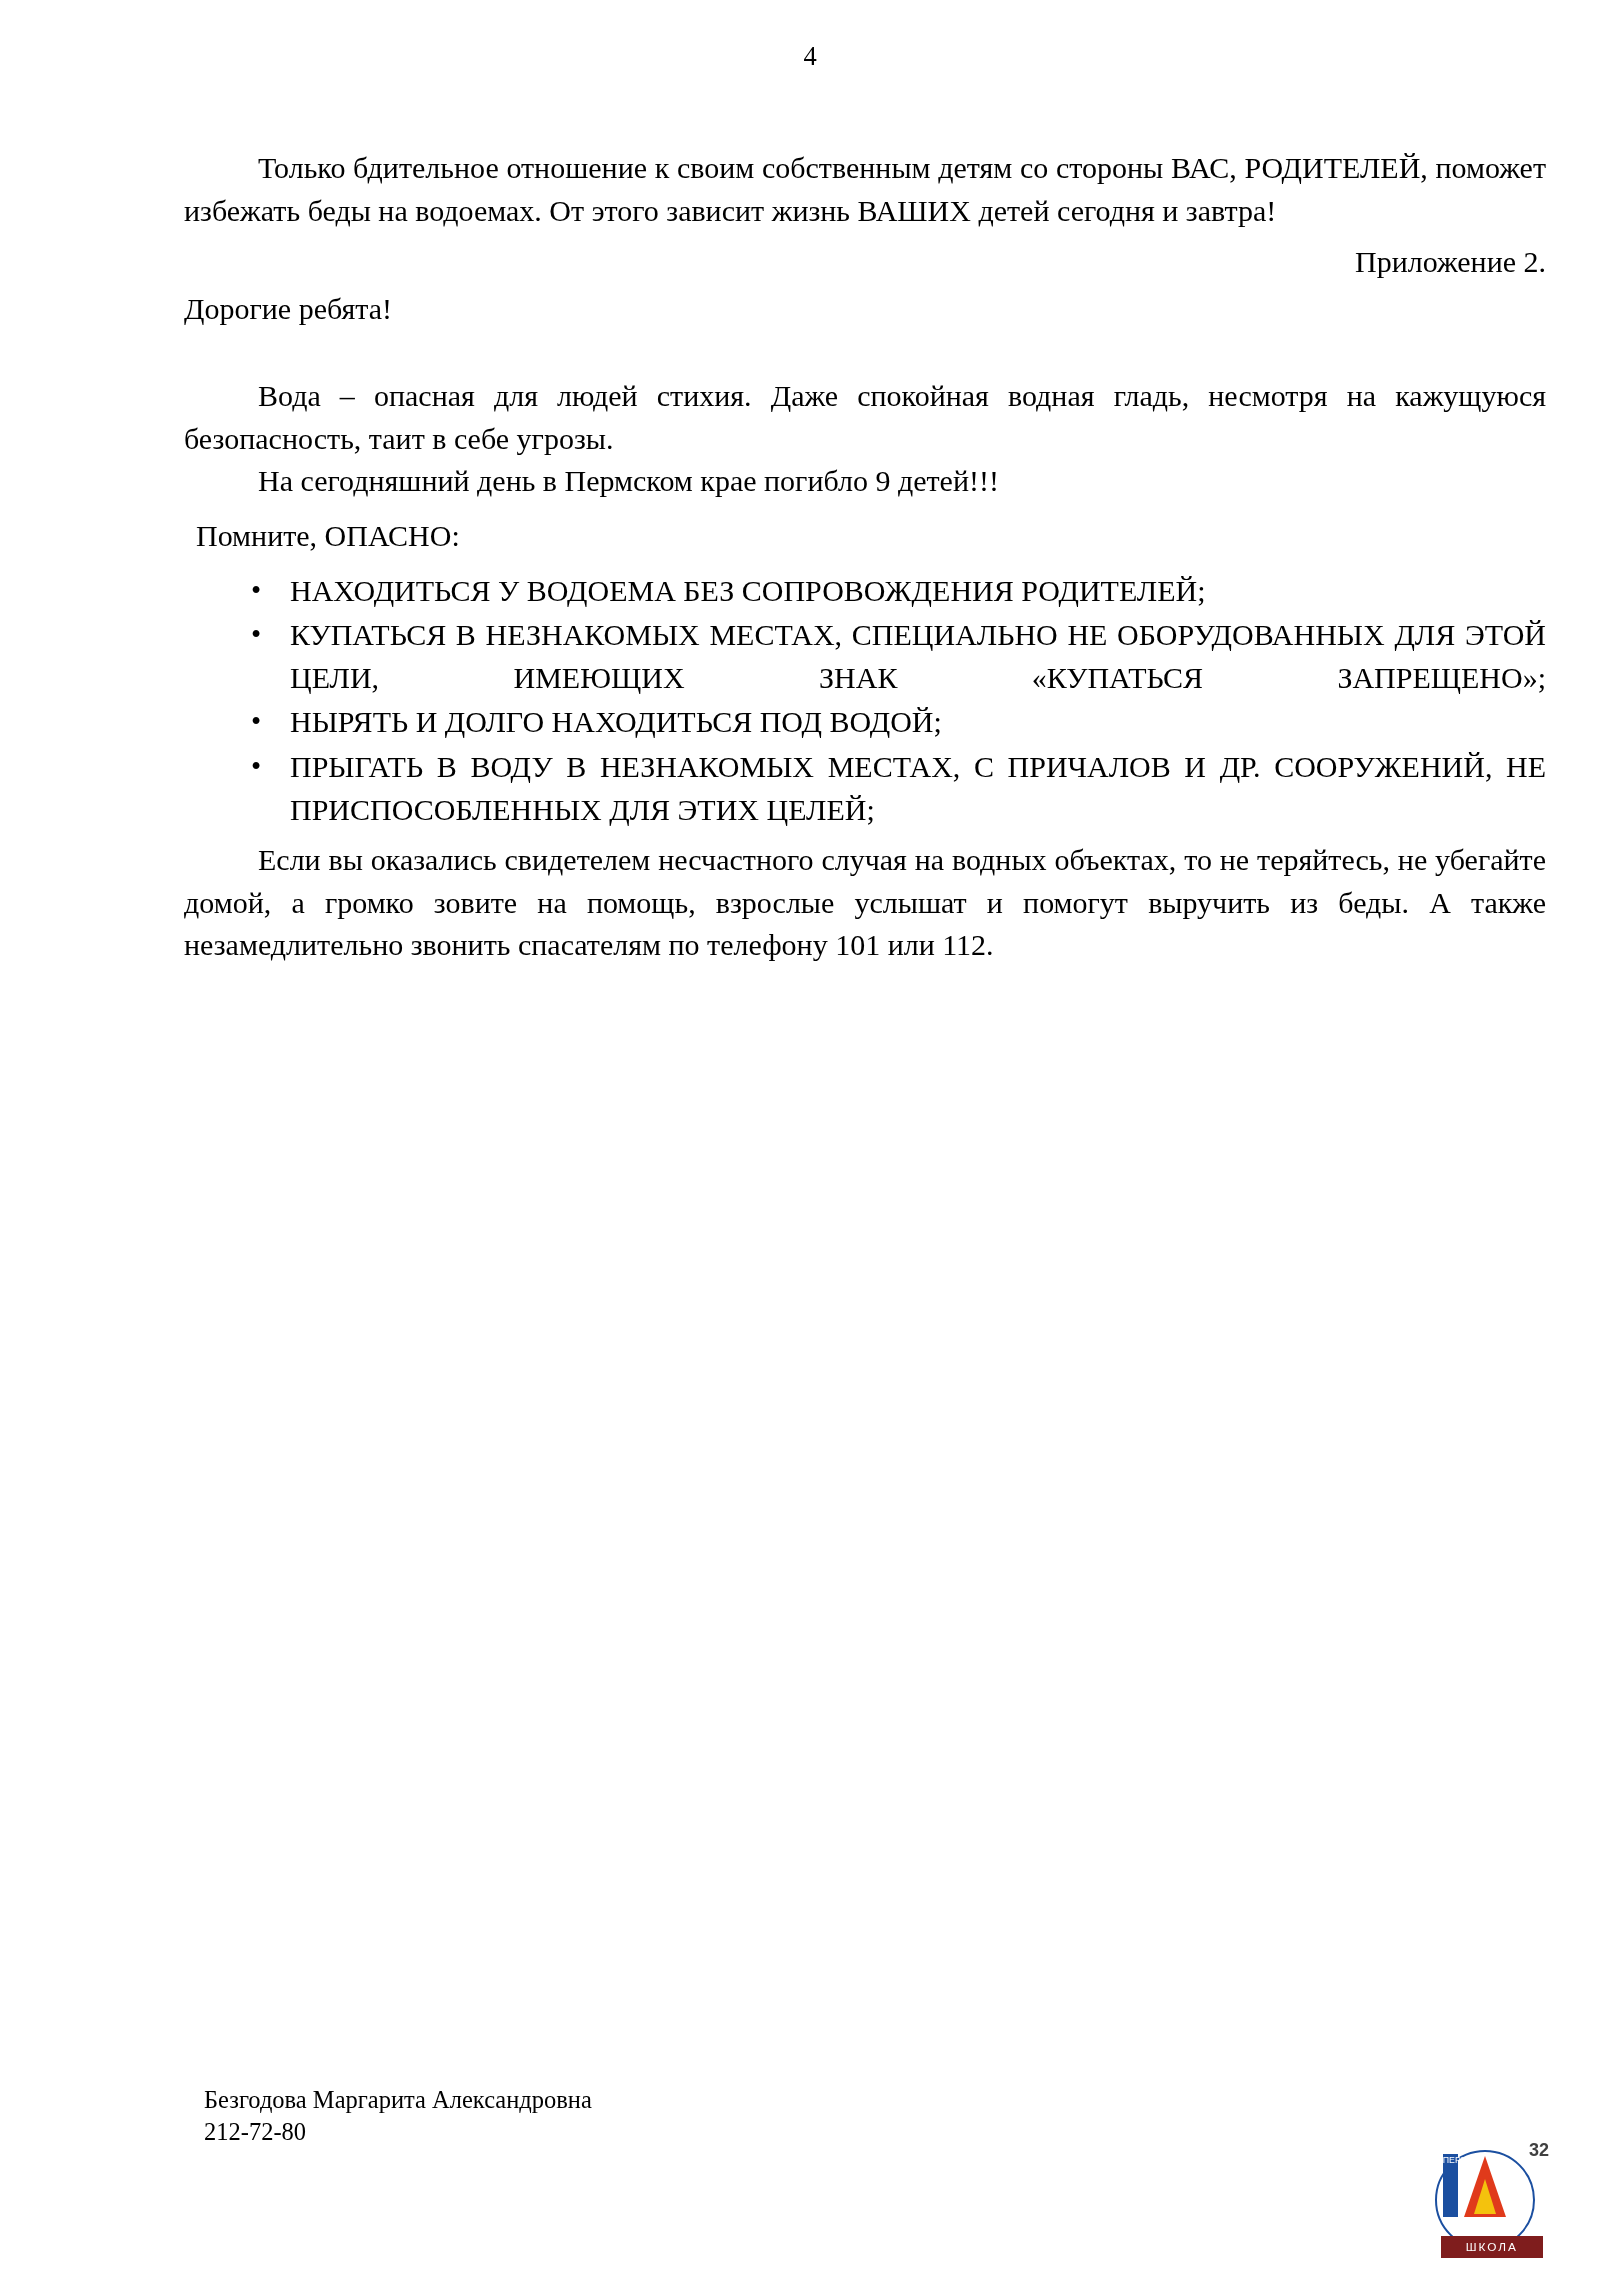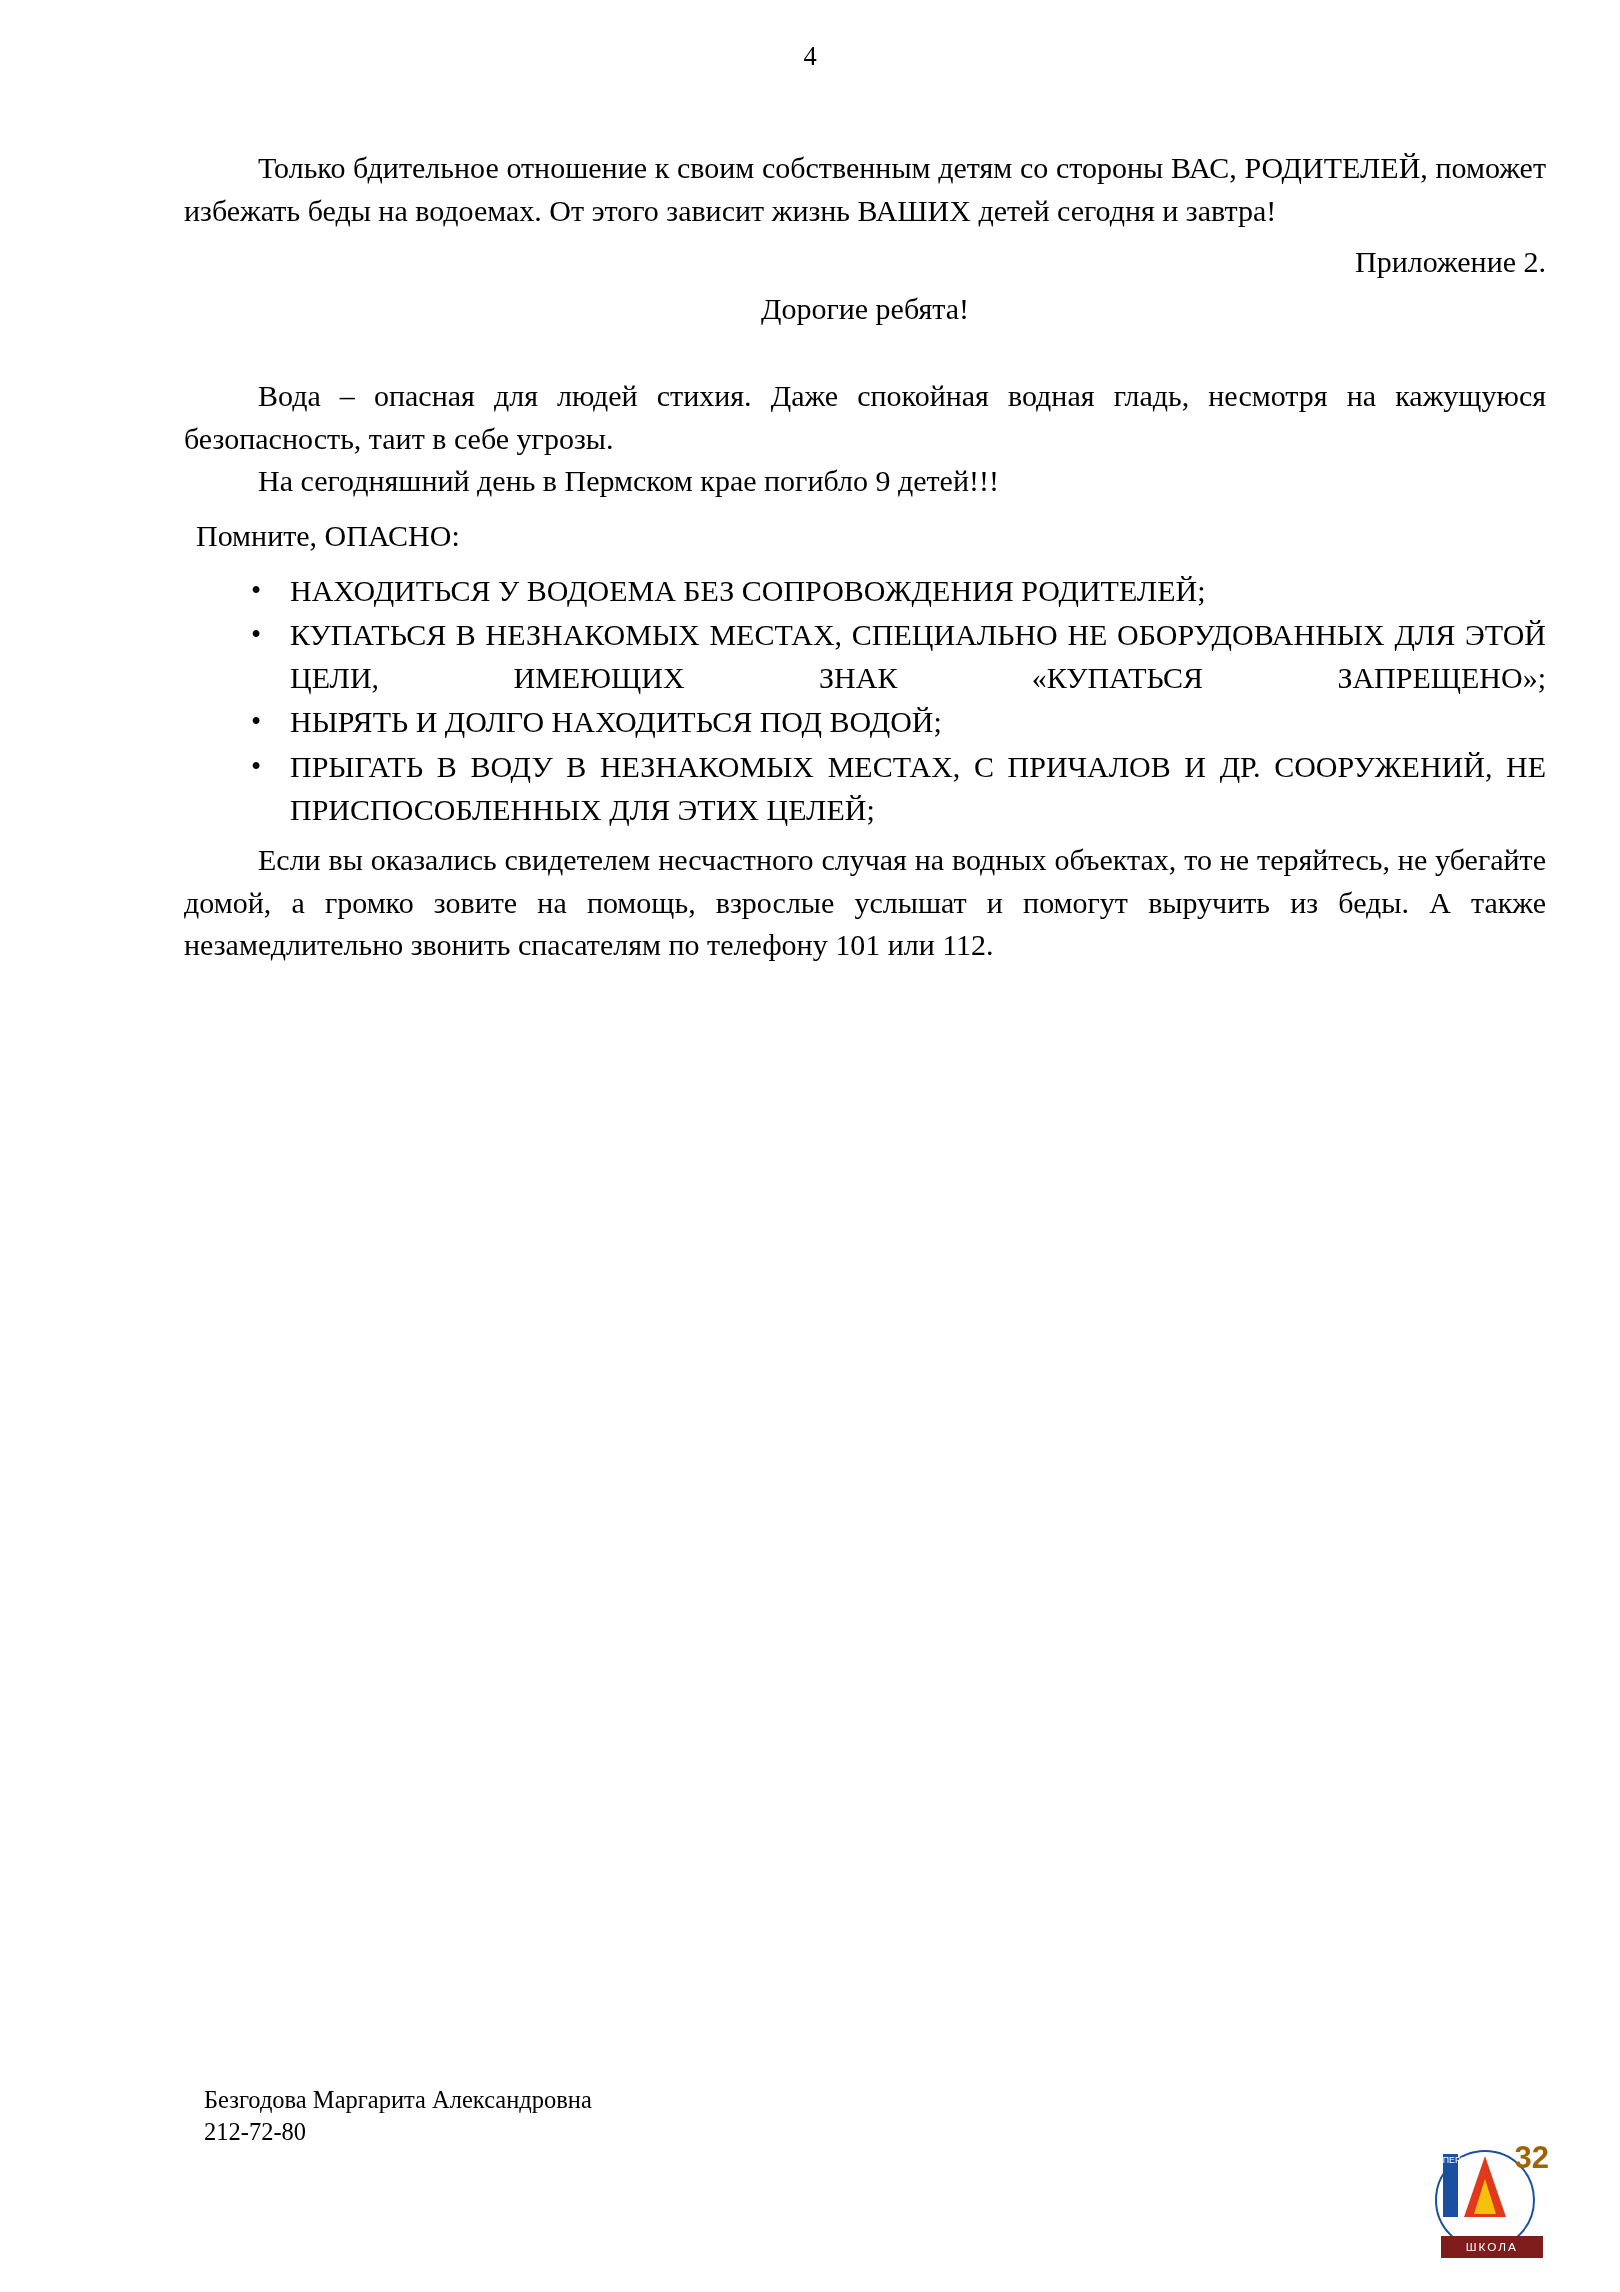--- a/index.html
+++ b/index.html
@@ -45,21 +45,20 @@
     text-align: justify;
     text-indent: 0;
   }
   p.right {
     margin: 9px 0 0 0;
     text-align: right;
     text-indent: 0;
   }
   p.center {
     margin: 3.9px 0 0 0;
-    text-align: center;
     text-indent: 0;
   }
   .gap-small { height: 45px; }
   .gap-tiny { height: 5.9px; }
   ul.opasno {
     margin: 3.9px 0 0 0;
     padding: 0 0 0 106px;
     list-style: none;
   }
   ul.opasno li {
@@ -148,24 +147,24 @@
     width: 0;
     height: 0;
     border-left: 11.8px solid transparent;
     border-right: 11.8px solid transparent;
     border-bottom: 35px solid #f4c20d;
   }
   .logo-num {
     position: absolute;
     right: 0px;
     top: 0px;
-    color: #a16207;
+    color: #404040;
     font-family: "Liberation Sans", sans-serif;
     font-weight: bold;
-    font-size: 31px;
+    font-size: 18px;
   }
   .logo-school {
     position: absolute;
     left: 9.8px;
     bottom: 0px;
     width: 102px;
     background: #7f1d1d;
     color: #ffffff;
     font-family: "Liberation Sans", sans-serif;
     font-size: 11.8px;

